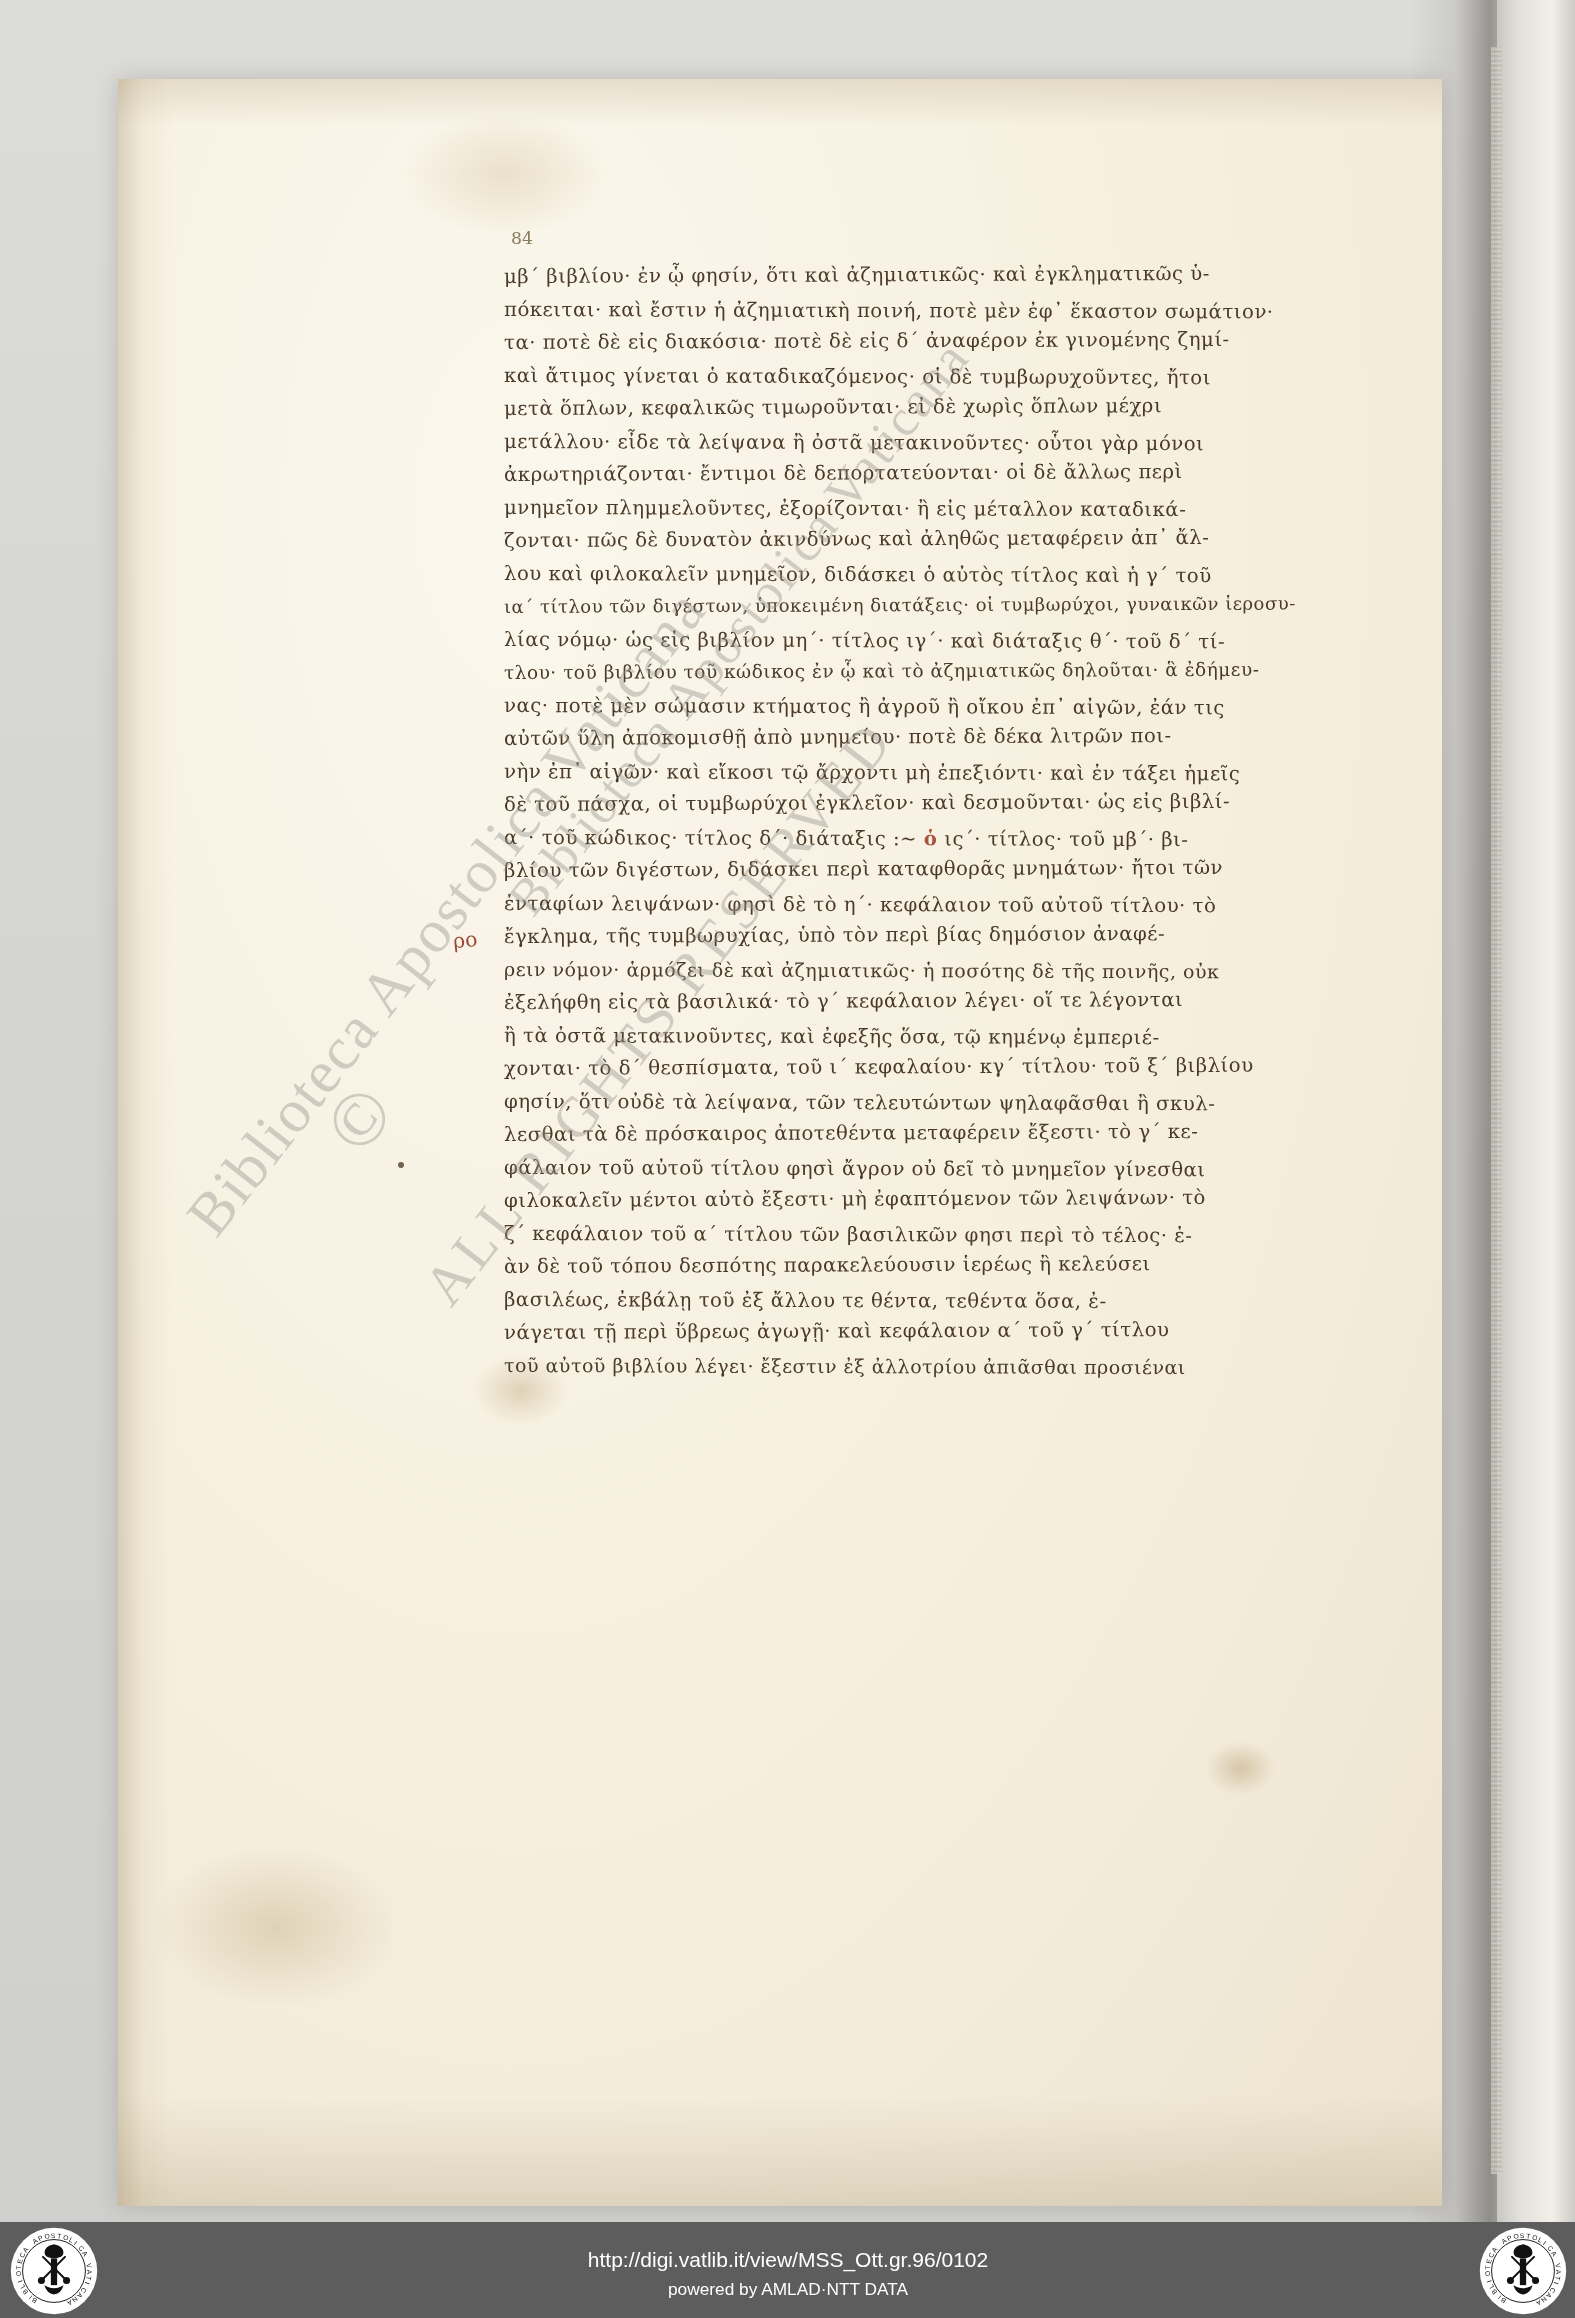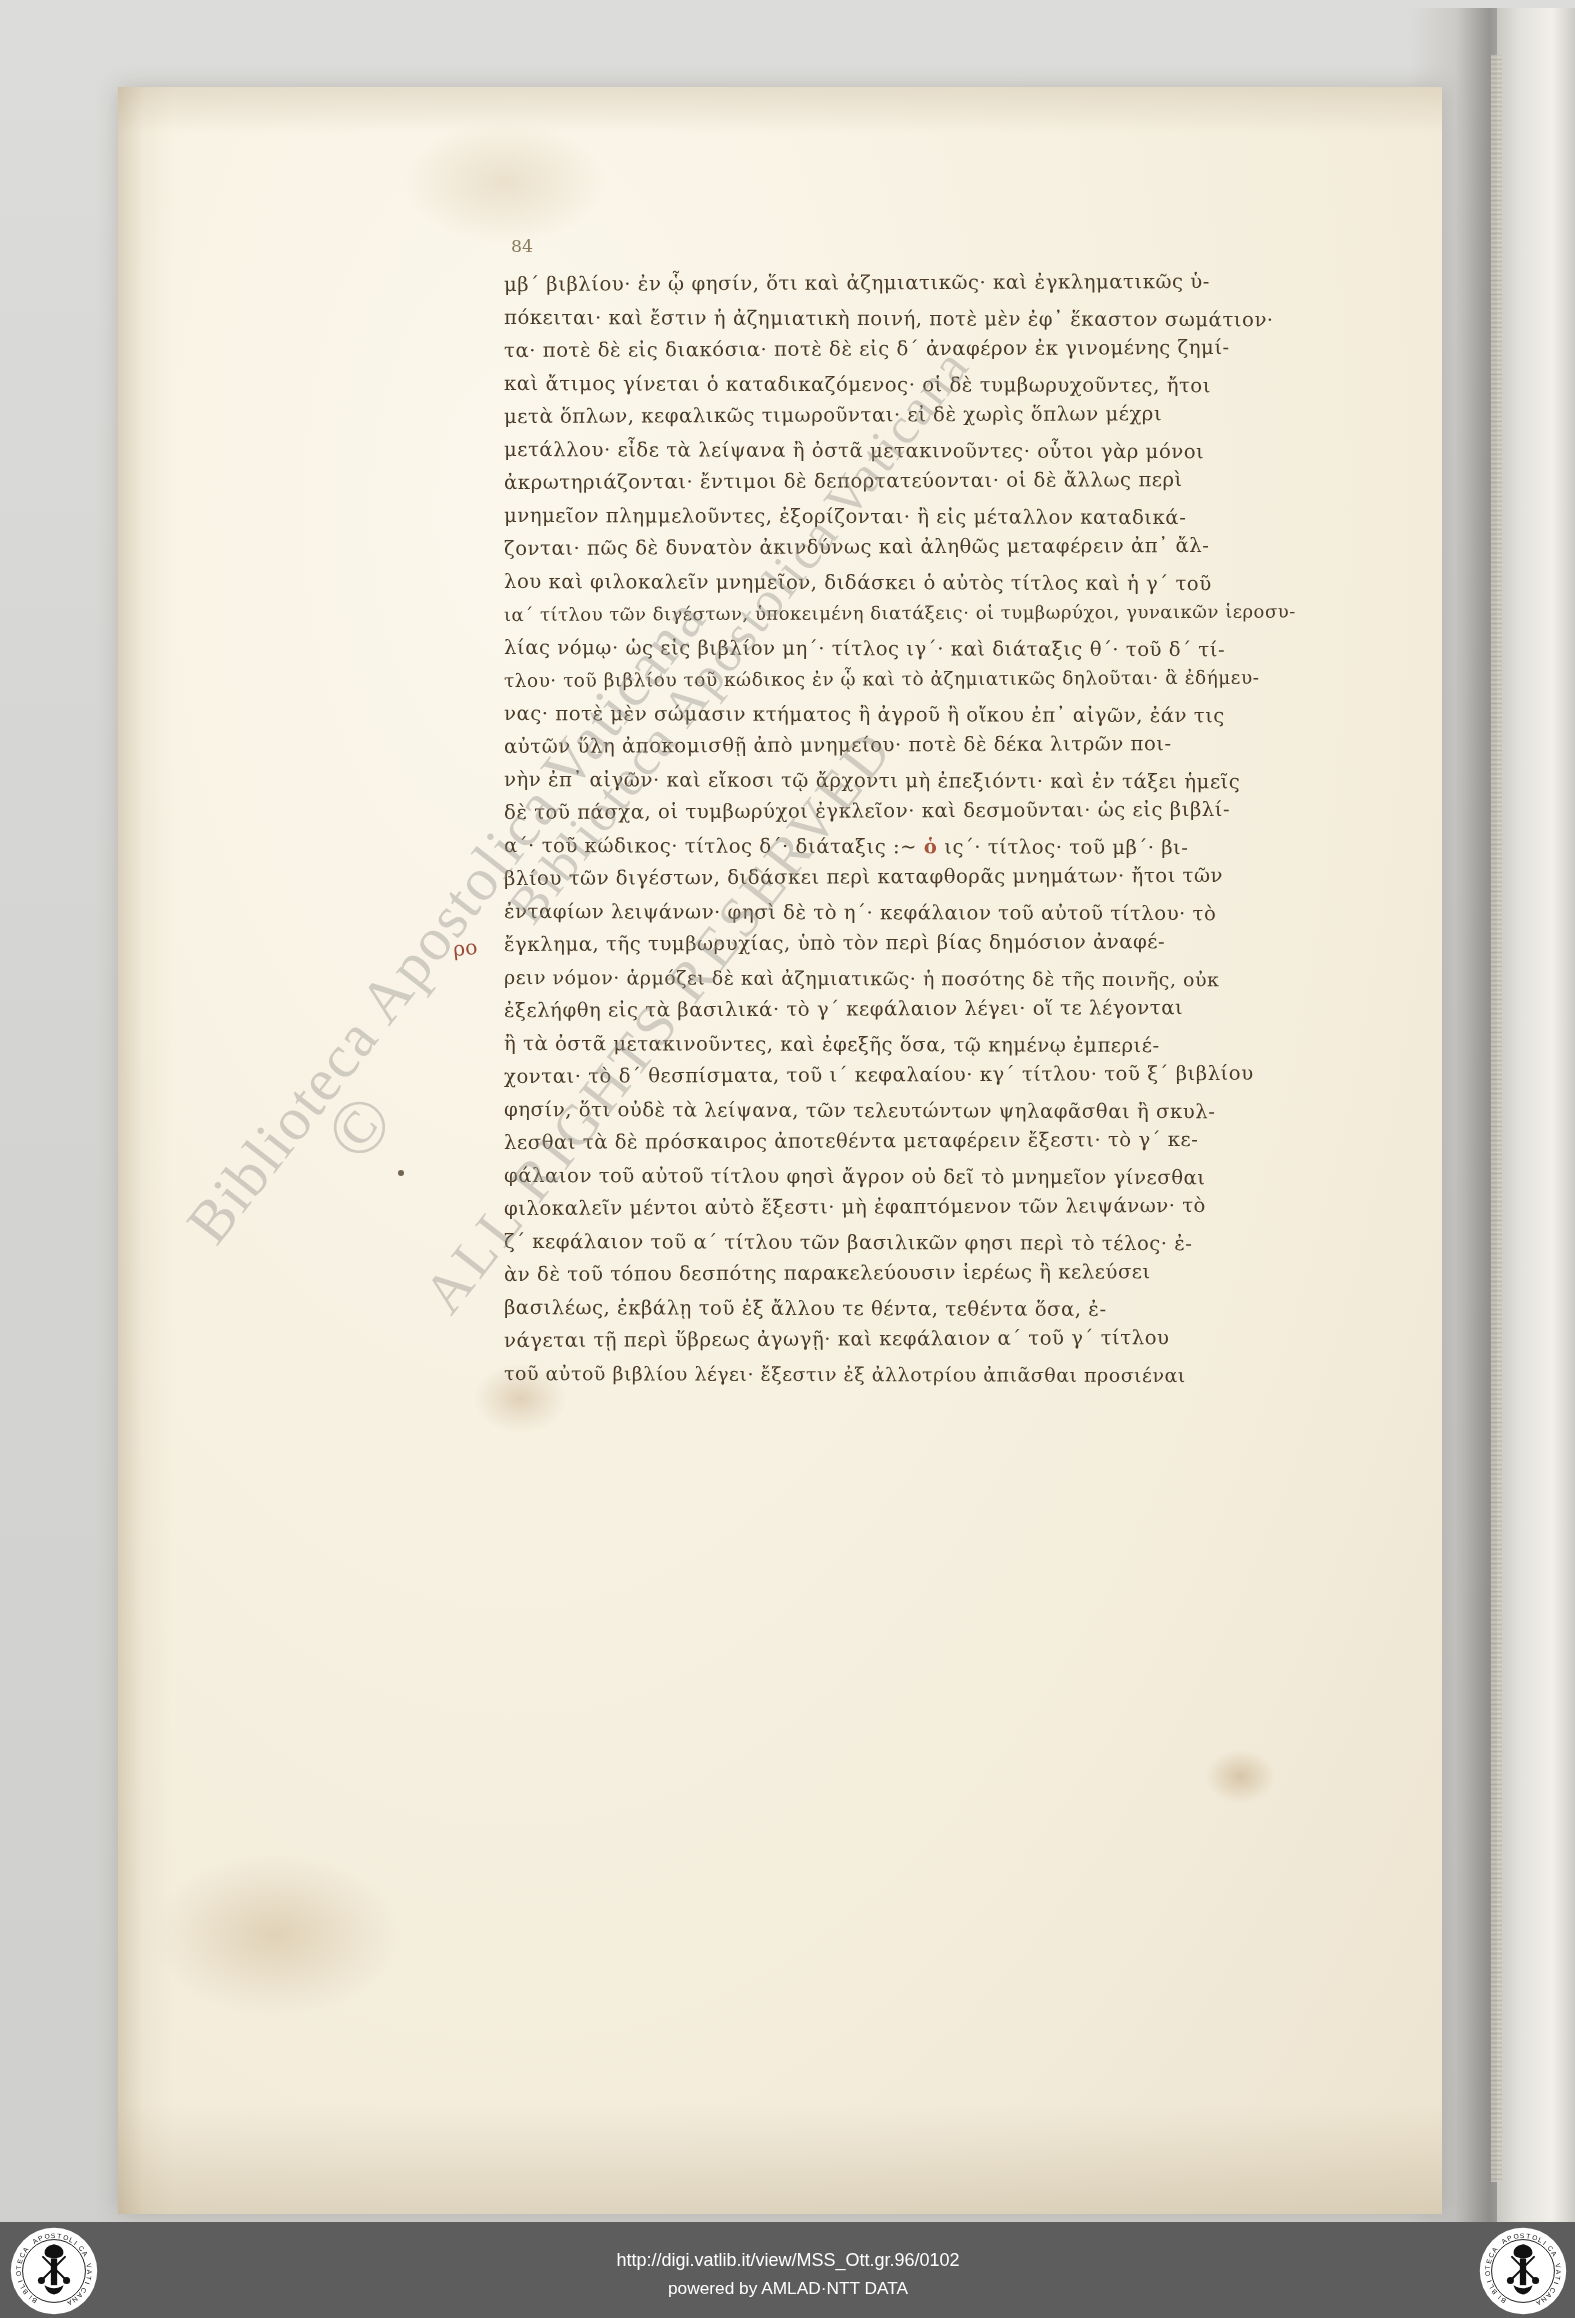--- a/index.html
+++ b/index.html
@@ -28,21 +28,21 @@
     position: absolute;
     inset: 0;
     background:
       linear-gradient(180deg, #dcdcda 0%, #d4d4d2 45%, #cfcfcd 100%);
   }
 
   
   .book {
     position: absolute;
     left: 0px;
-    top: 8px;
+    top: 0px;
     width: 1508px;
     height: 2222px;
   }
 
   
   .opposite-board {
     position: absolute;
     left: 1497px;
     top: 0px;
     width: 79px;
@@ -210,21 +210,21 @@
     text-align: center;
     line-height: 1.25;
   }
   .footer-title {
     font-family: "Liberation Serif", serif;
     font-size: 26px;
     letter-spacing: 0.2px;
   }
   .footer-url {
     font-family: "Liberation Sans", sans-serif;
-    font-size: 18px;
+    font-size: 21px;
     margin-top: 7px;
   }
   .footer-powered {
     font-family: "Liberation Sans", sans-serif;
     font-size: 17.3px;
     margin-top: 6.3px;
   }
   .crest {
     position: absolute;
     top: 50%;

